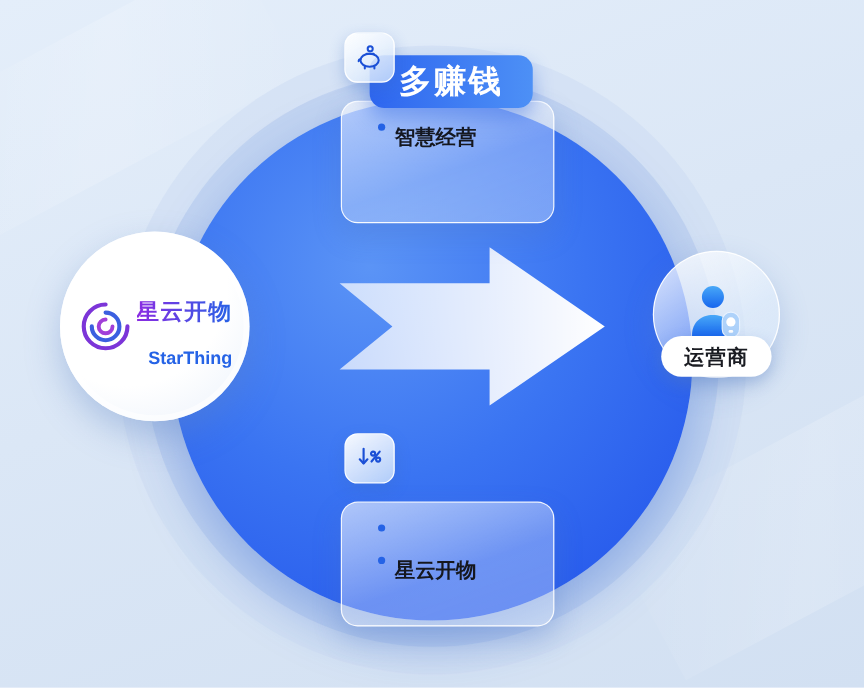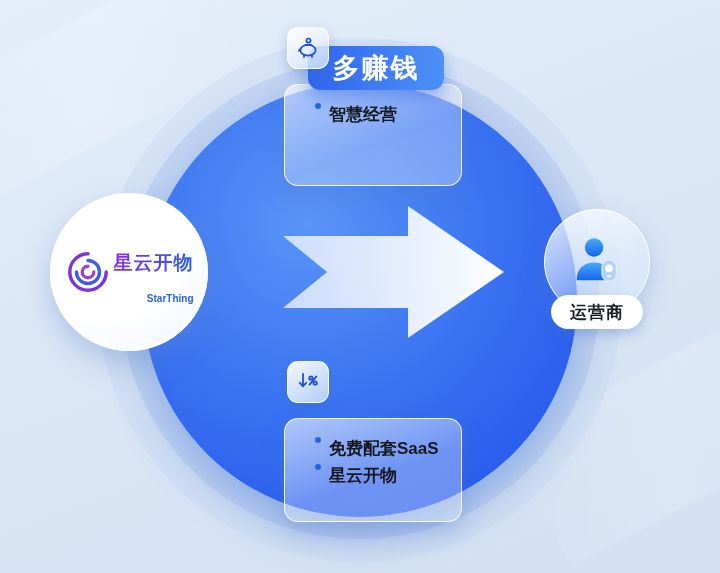--- a/index.html
+++ b/index.html
@@ -28,31 +28,31 @@
     box-shadow:0 12px 28px rgba(96,134,198,.38),inset 0 0 0 5px rgba(255,255,255,.6);
     display:flex;align-items:center;justify-content:center;gap:3px;
   }
   .swirl{flex:0 0 auto;}
   .logo-text{display:flex;flex-direction:column;align-items:flex-end;line-height:1.08;margin-top:14px;}
   .logo-cn{
     font-size:19px;font-weight:bold;letter-spacing:1px;color:#5b3bd8;
     background-image:linear-gradient(90deg,#8a2be2,#2563e6);
     -webkit-background-clip:text;background-clip:text;-webkit-text-fill-color:transparent;
   }
-  .logo-en{font-size:10px;font-weight:bold;color:#2563e6;margin-top:20px;}
+  .logo-en{font-size:15px;font-weight:bold;color:#2563e6;margin-top:20px;}
 
   .operator-circle{
     position:absolute;left:544px;top:209px;width:104px;height:104px;border-radius:50%;z-index:4;
     background:linear-gradient(145deg,rgba(255,255,255,.85) 0%,rgba(226,239,255,.45) 60%,rgba(210,230,255,.35) 100%);
     border:1.5px solid rgba(255,255,255,.95);
     box-shadow:0 10px 24px rgba(90,130,200,.3);
     display:grid;place-items:center;
   }
   .operator-pill{
-    position:absolute;left:551px;top:295px;width:92px;height:34px;border-radius:17px;z-index:5;
+    position:absolute;left:551px;top:280px;width:92px;height:34px;border-radius:17px;z-index:5;
     background:#ffffff;box-shadow:0 5px 12px rgba(80,120,190,.3);
     display:grid;place-items:center;font-size:17px;font-weight:bold;color:#1a1c22;letter-spacing:1px;
   }
 
   .badge{
     position:absolute;width:40px;height:40px;border-radius:11px;z-index:7;
     background:linear-gradient(145deg,rgba(255,255,255,.95) 0%,rgba(206,226,251,.8) 100%);
     border:1px solid rgba(255,255,255,.95);
     box-shadow:0 5px 12px rgba(60,110,200,.32);
     display:grid;place-items:center;
@@ -163,21 +163,20 @@
         <path d="M3.8 12.8 7 16.2l3.2-3.4"></path>
         <path d="M13.6 14.6 20.4 6.4"></path>
         <circle cx="14.9" cy="8" r="1.7"></circle>
         <circle cx="19.1" cy="13" r="1.7"></circle>
       </g>
     </svg>
   </div>
   <div class="glass-card bottom">
     <div class="bullet-row">
       <span class="dot"></span>
-      <span class="bullet-text">免费配套SaaS</span>
     </div>
     <div class="bullet-row">
       <span class="dot"></span>
       <span class="bullet-text">星云开物</span>
     </div>
   </div>
 
 </div>
 
 </body></html>

